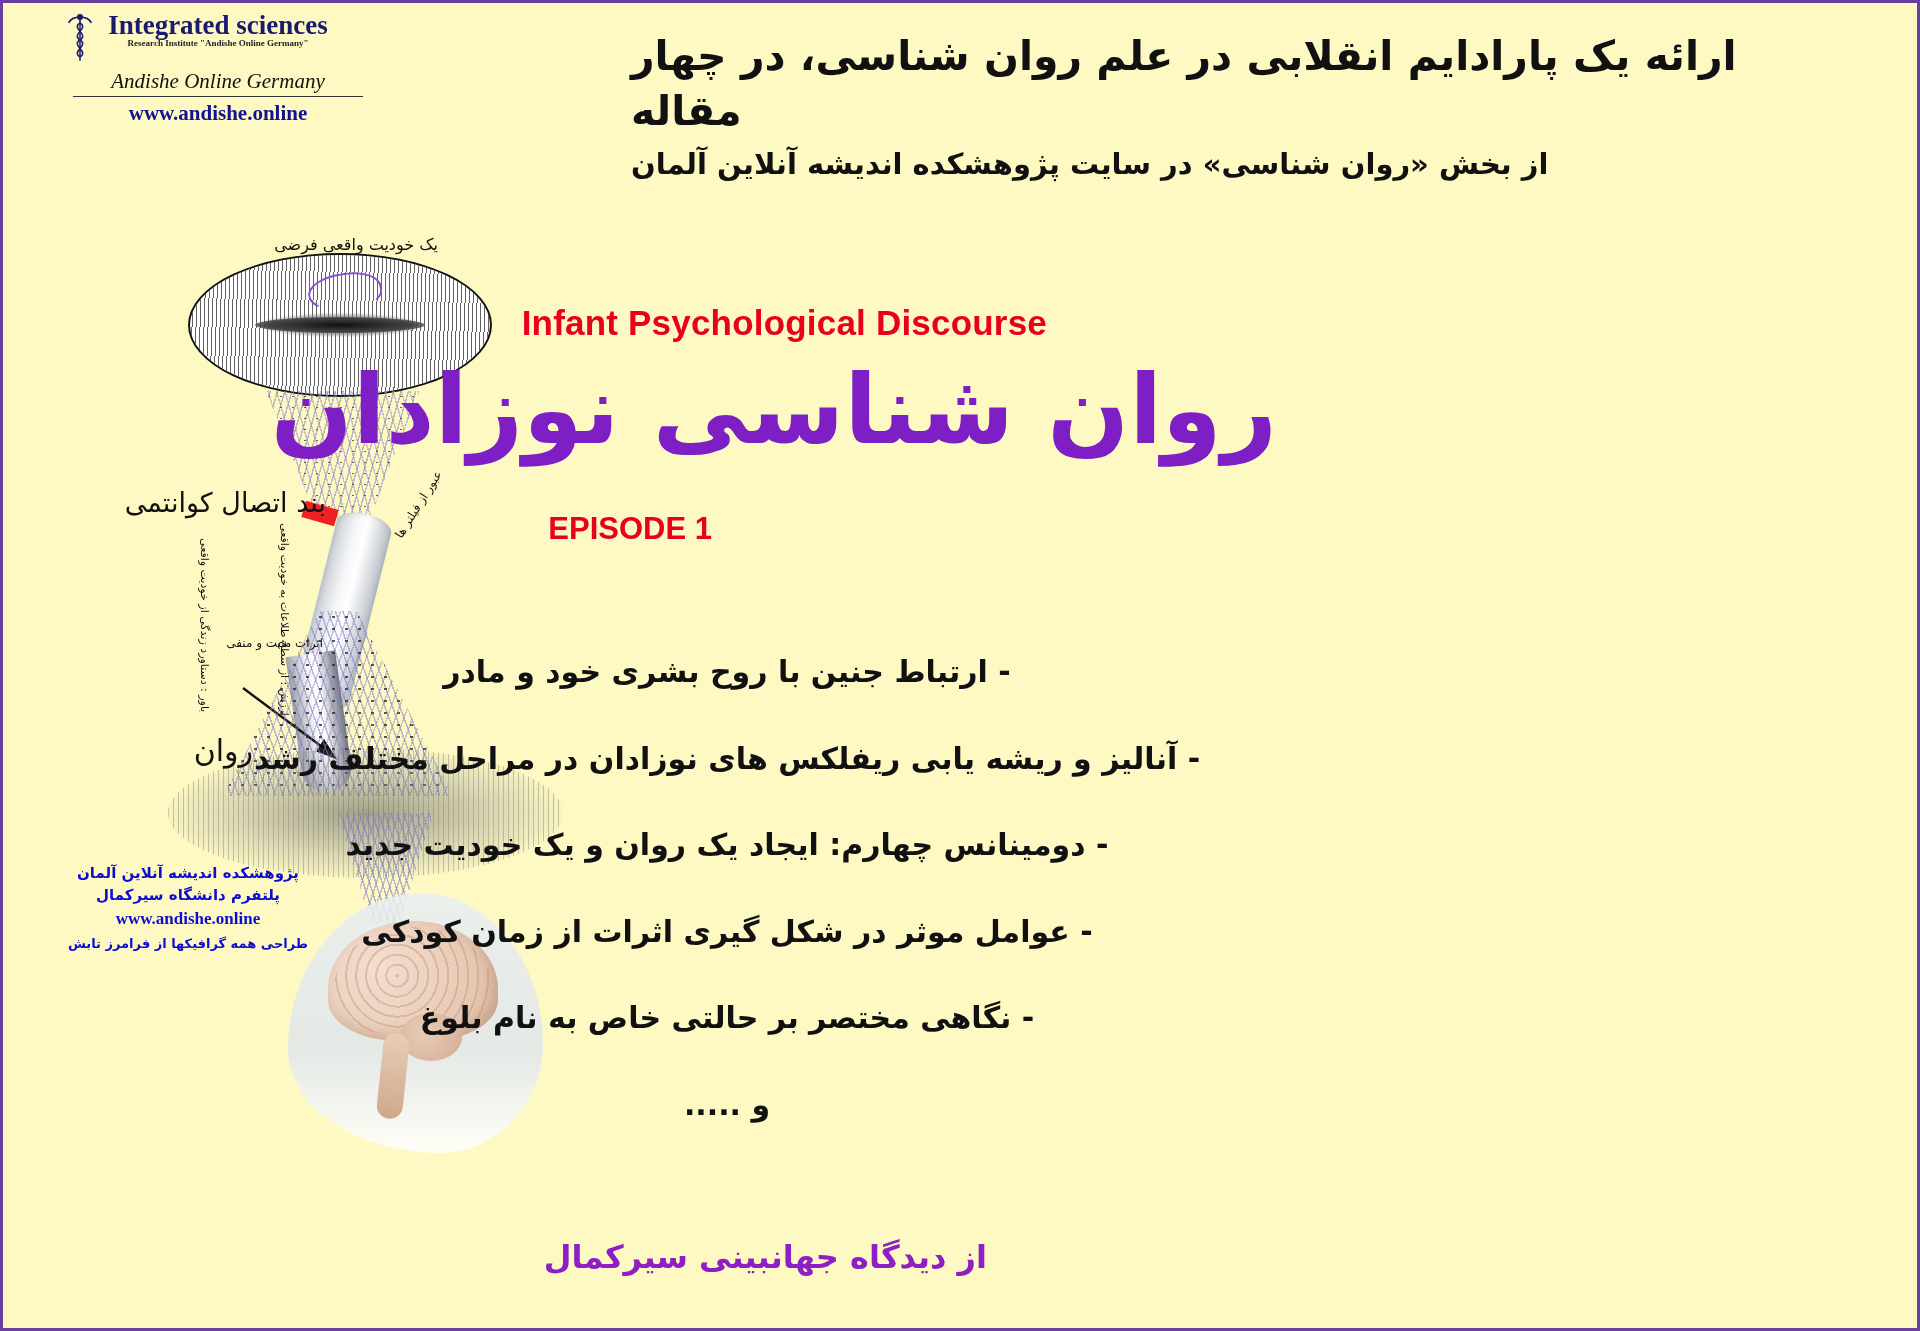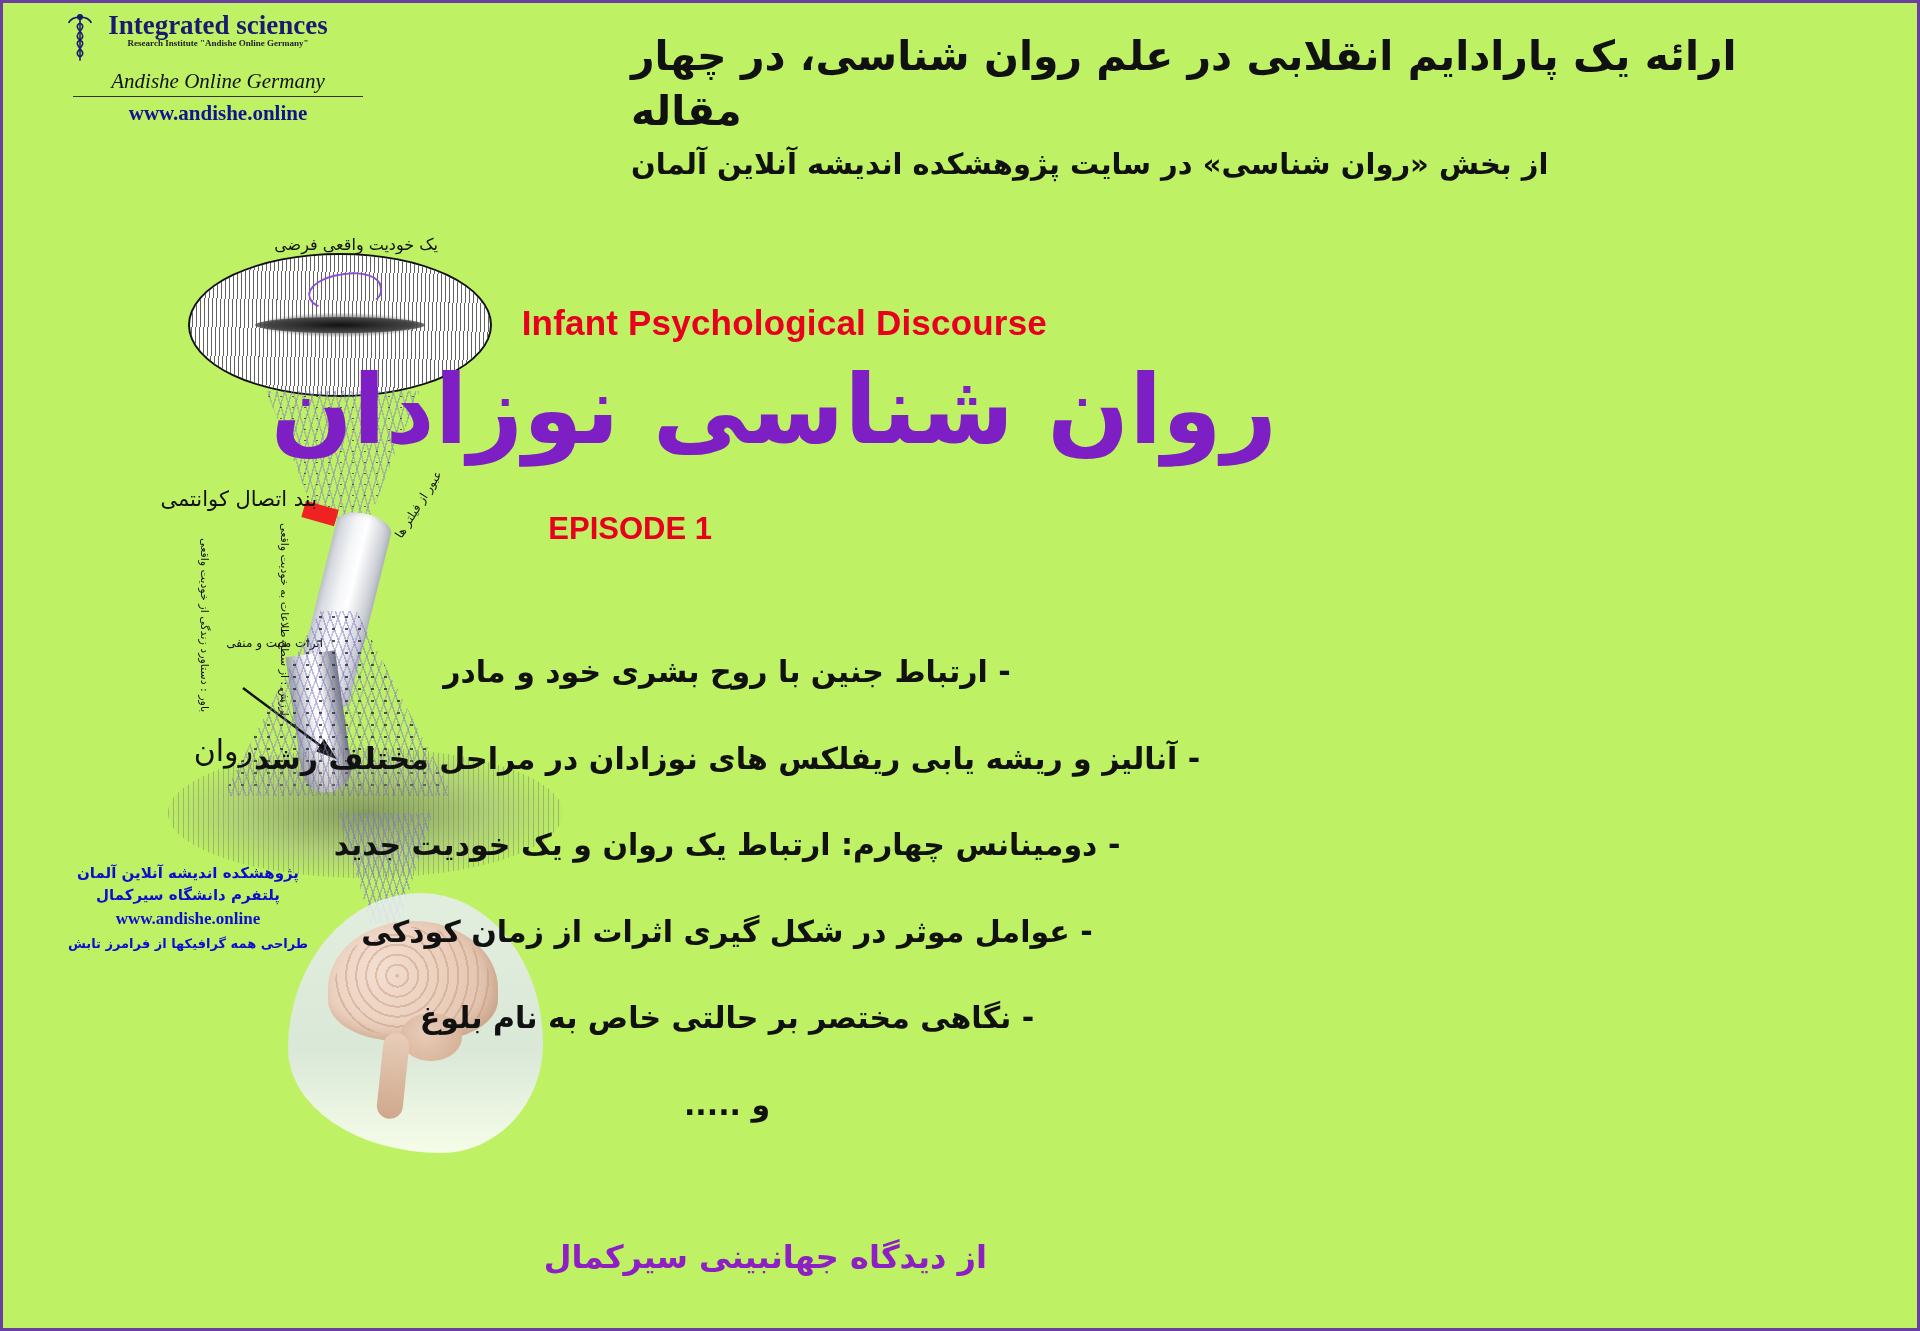--- a/index.html
+++ b/index.html
@@ -7,21 +7,21 @@
     padding: 0;
     background: #ffffff;
   }
   body {
     font-family: "DejaVu Sans", "Liberation Sans", sans-serif;
   }
   #poster {
     position: relative;
     width: 1920px;
     height: 1331px;
-    background: #bef264;
+    background: #fef9c3;
     box-sizing: border-box;
     border: 3px solid #6b3fa0;
     overflow: hidden;
   }
   
   .logo-block {
     position: absolute;
     top: 8px;
     left: 50px;
     width: 330px;
@@ -99,21 +99,21 @@
     width: 560px;
     height: 1040px;
   }
   .illus-label {
     position: absolute;
     font-size: 15px;
     color: #111;
     white-space: nowrap;
   }
   .lbl-hypoth { right: 185px; top: -18px; font-size: 16px; margin-left: 20px; }
-  .lbl-quantum { right: 306px; top: 234px; font-size: 21px; }
+  .lbl-quantum { right: 297px; top: 234px; font-size: 27px; }
   .lbl-filter {
     right: 190px; top: 215px;
     font-size: 12px;
     transform: rotate(-58deg);
     transform-origin: right top;
   }
   .lbl-vert-1 {
     left: 215px; top: 270px;
     font-size: 11px;
     writing-mode: vertical-rl;
@@ -490,20 +490,20 @@
     </div>
   </div>
 
   <div class="eng-title">Infant Psychological Discourse</div>
   <div class="fa-title">روان شناسی نوزادان</div>
   <div class="episode">EPISODE 1</div>
 
   <div class="bullets">
     <div class="bullet">- ارتباط جنین با روح بشری خود و مادر</div>
     <div class="bullet">- آنالیز و ریشه یابی ریفلکس های نوزادان در مراحل مختلف رشد</div>
-    <div class="bullet">- دومینانس چهارم:  ارتباط یک روان و یک خودیت جدید</div>
+    <div class="bullet">- دومینانس چهارم:  ایجاد یک روان و یک خودیت جدید</div>
     <div class="bullet">- عوامل موثر در شکل گیری اثرات از زمان کودکی</div>
     <div class="bullet">- نگاهی مختصر بر حالتی خاص به نام بلوغ</div>
     <div class="bullet bullet-last">و .....</div>
   </div>
 
   <div class="footer-note">از دیدگاه جهانبینی سیرکمال</div>
 </div>
 
 </body></html>

